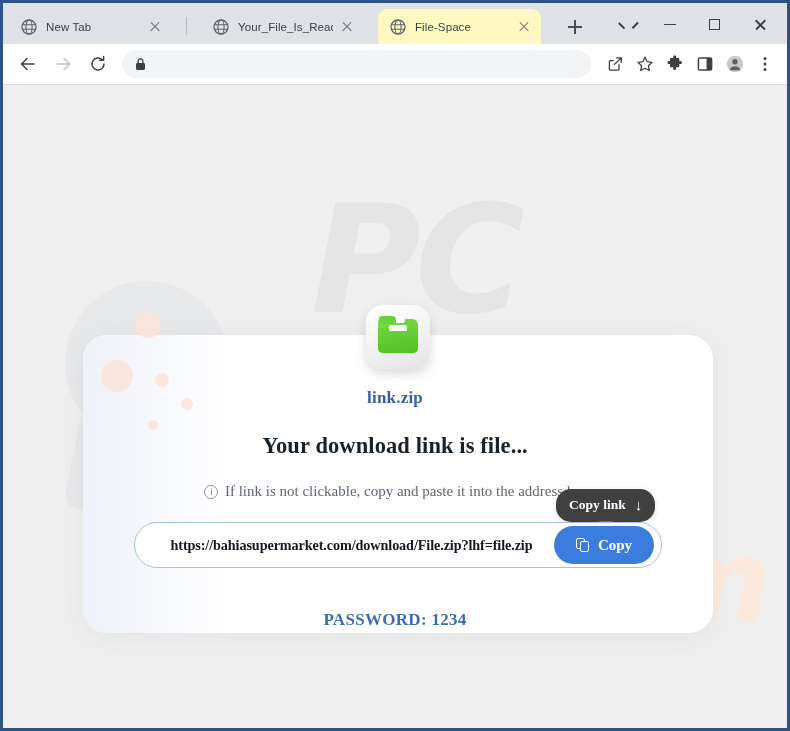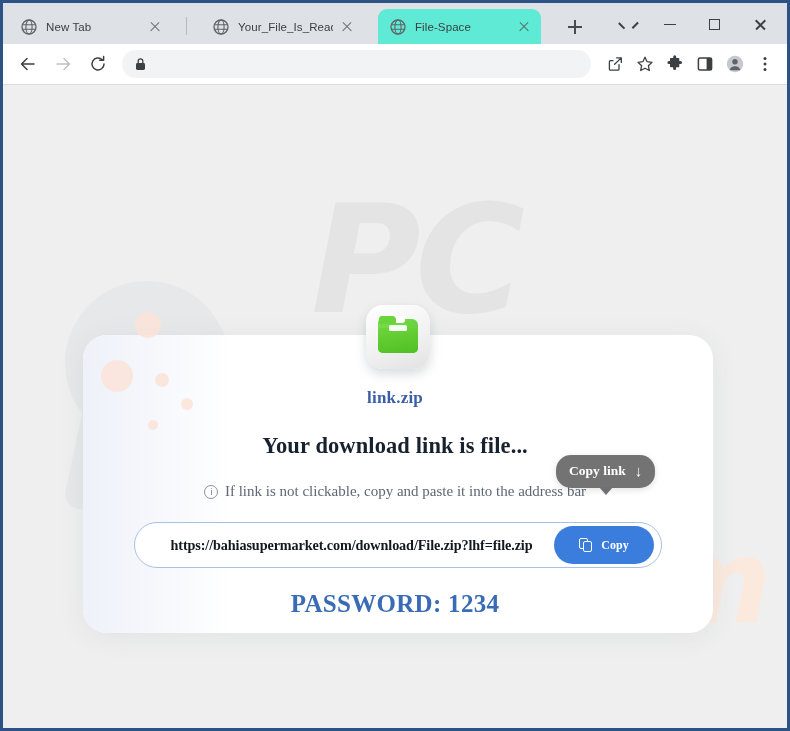--- a/index.html
+++ b/index.html
@@ -41,21 +41,21 @@
     display: flex;
     align-items: center;
     padding: 0 9px 0 12px;
     border-radius: 9px 9px 0 0;
     position: relative;
     min-width: 0;
     cursor: default;
   }
   .tab.inactive { background: transparent; width: 186px; }
   .tab.active {
-    background: #5eead4;
+    background: #fef9c3;
     width: 186px;
     height: 35px;
   }
   .tab-sep {
     width: 1px; height: 18px; background: #b6b9bd;
     margin-bottom: 9px;
     flex: 0 0 auto;
   }
 
   .tab-favicon {
@@ -371,22 +371,22 @@
   }
   .info-circle::after {
     content: "";
     position: absolute; left: 5.7px; top: 4.6px;
     width: 1.2px; height: 5px; background: #8b939d;
   }
 
   
   .tooltip {
     position: absolute;
-    left: 553px; top: 370px;
-    background: #737373;
+    left: 553px; top: 404px;
+    background: #404040;
     color: #ffffff;
     border-radius: 15px;
     padding: 8px 13px 9px 13px;
     font-family: "Liberation Serif", serif;
     font-weight: 700;
     font-size: 13.5px;
     display: flex;
     align-items: center;
     gap: 9px;
     box-shadow: 0 2px 6px rgba(0,0,0,0.12);
@@ -436,21 +436,21 @@
     width: 100px; height: 38px;
     background: #3b7ddd;
     border-radius: 19px;
     display: flex;
     align-items: center;
     justify-content: center;
     gap: 8px;
     color: #ffffff;
     font-family: "Liberation Serif", serif;
     font-weight: 700;
-    font-size: 12px;
+    font-size: 15px;
     cursor: pointer;
     margin-right: 3px;
   }
   .copy-glyph {
     width: 14px; height: 15px;
     position: relative;
     flex: 0 0 auto;
   }
   .copy-glyph .sheet-back {
     position: absolute; left: 0; top: 0;
@@ -461,25 +461,25 @@
   .copy-glyph .sheet-front {
     position: absolute; left: 4px; top: 3.5px;
     width: 9px; height: 11px;
     border: 1.4px solid #ffffff;
     border-radius: 2px;
     background: #3b7ddd;
   }
 
   .password {
     position: absolute;
-    left: 0; right: 0; top: 505px;
+    left: 0; right: 0; top: 525px;
     text-align: center;
     font-family: "Liberation Serif", serif;
     font-weight: 700;
-    font-size: 25px;
+    font-size: 17px;
     color: #3a6cb5;
     letter-spacing: .3px;
   }
 </style>
 </head>
 <body>
 
 <div class="browser-window">
 
   <div class="tab-strip">

